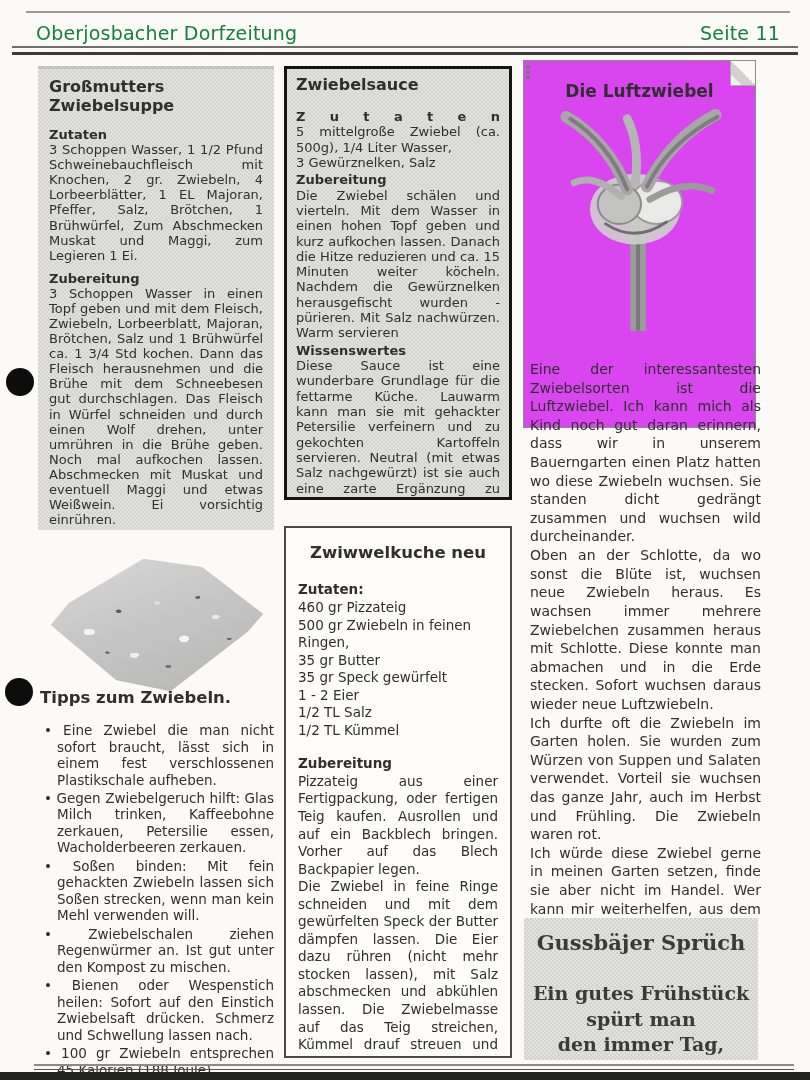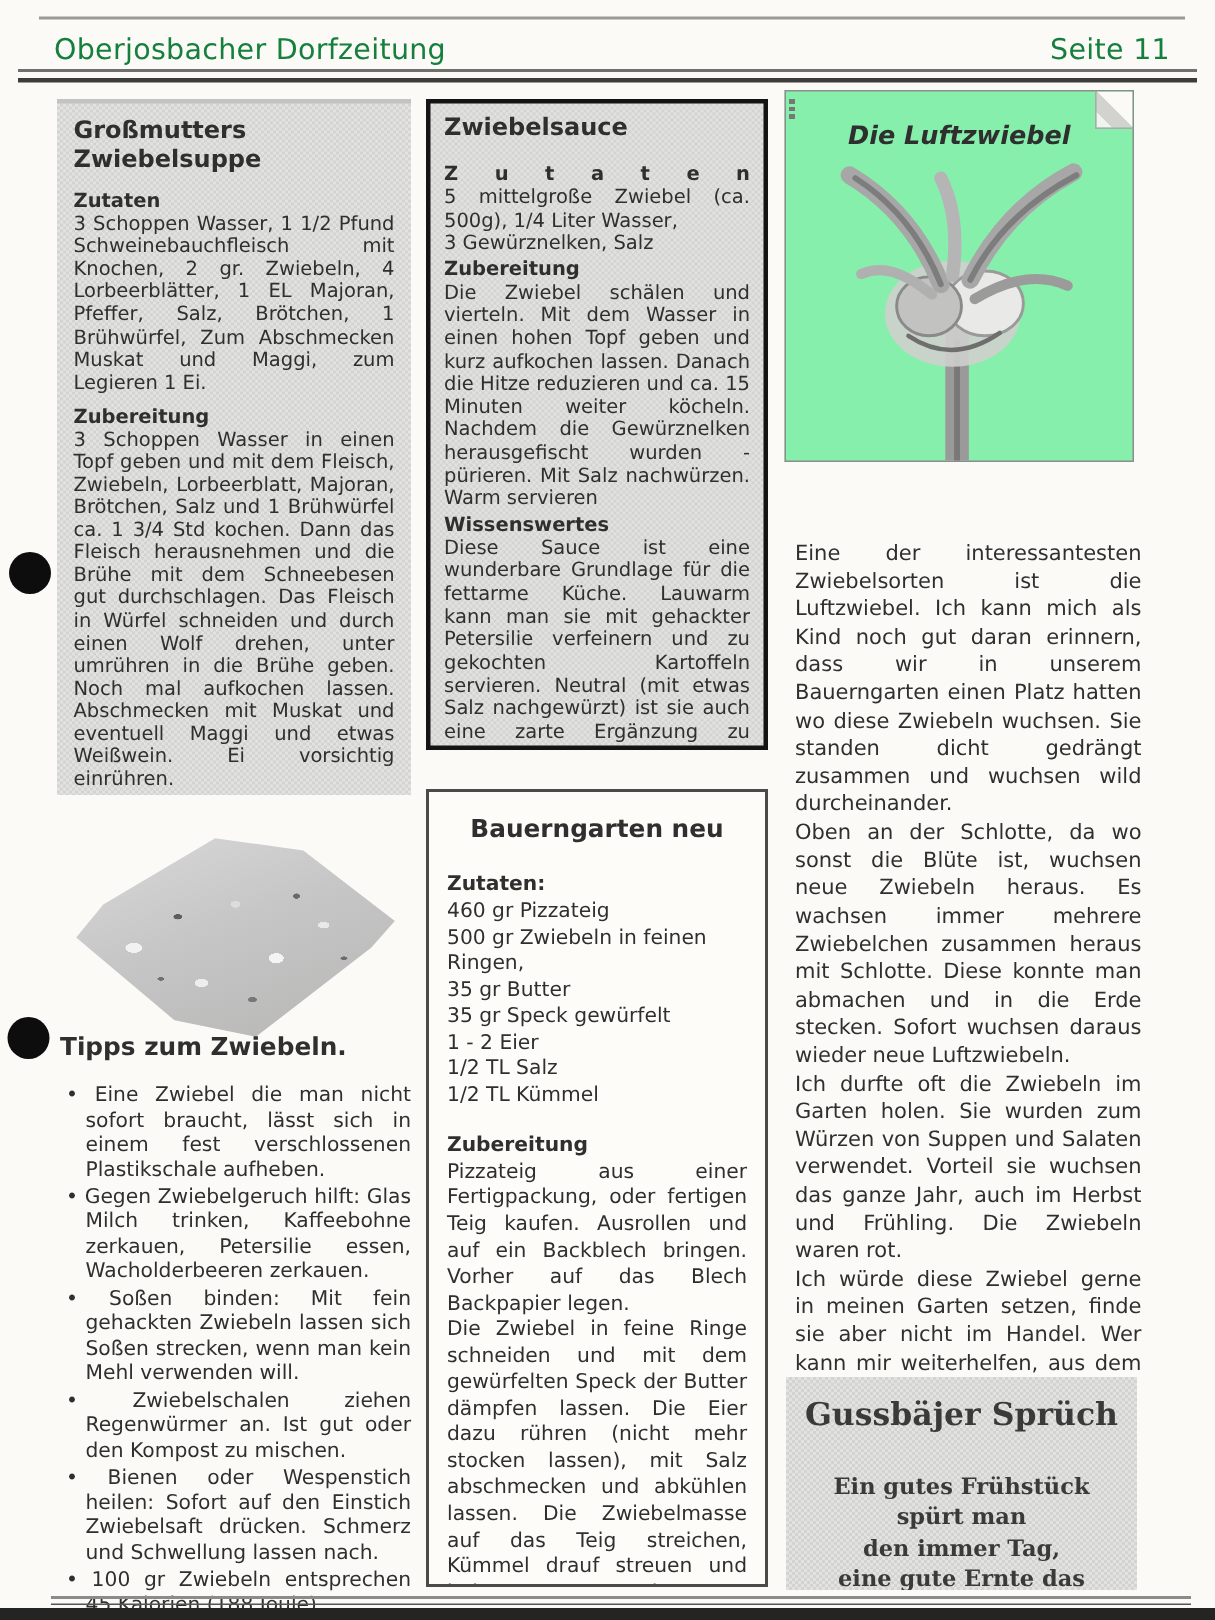--- a/index.html
+++ b/index.html
@@ -52,32 +52,32 @@
   .sauce-box .box-title{font-size:16px;margin-bottom:14px;}
   .spread{display:block;font-weight:bold;text-align:justify;text-align-last:justify;}
 
   .kuche-box{position:absolute;left:284px;top:526px;width:228px;height:532px;border:2px solid #4a4a48;box-sizing:border-box;background:#fdfcf9;padding:10px 12px;font-size:13.5px;line-height:1.3;overflow:hidden;}
   .kuche-box .box-title{text-align:center;font-size:16.5px;margin:4px 0 18px 0;}
   .ing-list{margin:0;padding:0;list-style:none;}
   .ing-list li{margin:0;}
   .kuche-box .sub-label{margin-top:16px;}
 
   
-  .luft-box{position:absolute;left:523px;top:60px;width:233px;height:248px;border:1px solid #8d8d8b;background:#86efac;box-sizing:border-box;overflow:hidden;font-style:italic;}
+  .luft-box{position:absolute;left:523px;top:60px;width:233px;height:368px;border:1px solid #8d8d8b;background:#d946ef;box-sizing:border-box;overflow:hidden;}
   .dogear{position:absolute;top:0;right:0;width:24px;height:24px;background:linear-gradient(225deg,#fbfaf6 0 50%,#d2d2cf 50% 78%,#f2f2ee 78% 100%);border-left:1px solid #aaa;border-bottom:1px solid #aaa;}
   .luft-title{font-weight:bold;font-size:17px;text-align:center;margin:20px 0 4px 0;}
   .luft-svg{display:block;margin:0 auto;}
   .corner-mark{position:absolute;left:526px;top:66px;width:4px;height:18px;background:linear-gradient(#777 0 3px,transparent 3px 5px,#777 5px 8px,transparent 8px 10px,#777 10px 13px,transparent 13px);}
 
   .right-text{position:absolute;left:530px;top:360px;width:231px;font-size:14px;line-height:1.33;}
   .right-text p{margin:0;}
 
   .spruch-box{position:absolute;left:524px;top:918px;width:234px;height:142px;box-sizing:border-box;padding:10px 8px;font-family:"DejaVu Serif",serif;font-weight:bold;color:#3a3a3a;text-align:center;overflow:hidden;}
   .spruch-title{font-size:21px;margin:2px 0 26px 0;}
-  .spruch-line{font-size:15px;line-height:1.35;text-align:center;}
+  .spruch-line{font-size:19px;line-height:1.35;text-align:center;}
 
   
   .rule-bottom-thin{position:absolute;left:34px;right:16px;top:1064px;height:3px;border-top:2px solid #8b8b89;border-bottom:1px solid #555;}
   .rule-bottom-thick{position:absolute;left:0;right:0;top:1072px;height:8px;background:#242422;}
 </style>
 </head>
 <body>
 
 <div class="page">
 
@@ -101,39 +101,39 @@
   </div>
 
   <div class="photo"></div>
 
   <div class="tips">
     <h2 class="tips-title">Tipps zum Zwiebeln.</h2>
     <ul>
       <li>Eine Zwiebel die man nicht sofort braucht, lässt sich in einem fest verschlossenen Plastikschale aufheben.</li>
       <li>Gegen Zwiebelgeruch hilft: Glas Milch trinken, Kaffeebohne zerkauen, Petersilie essen, Wacholderbeeren zerkauen.</li>
       <li>Soßen binden: Mit fein gehackten Zwiebeln lassen sich Soßen strecken, wenn man kein Mehl verwenden will.</li>
-      <li>Zwiebelschalen ziehen Regenwürmer an. Ist gut oder den Kompost zu mischen.</li>
+      <li>Zwiebelschalen ziehen Regenwürmer an. Ist gut unter den Kompost zu mischen.</li>
       <li>Bienen oder Wespenstich heilen: Sofort auf den Einstich Zwiebelsaft drücken. Schmerz und Schwellung lassen nach.</li>
       <li>100 gr Zwiebeln entsprechen 45 Kalorien (188 Joule)</li>
     </ul>
   </div>
 
   <div class="sauce-box halftone">
     <h2 class="box-title">Zwiebelsauce</h2>
     <span class="spread">Z u t a t e n</span>
     <p>5 mittelgroße Zwiebel (ca. 500g), 1/4 Liter Wasser,</p>
     <p style="text-align:left">3 Gewürznelken, Salz</p>
     <div class="sub-label" style="margin-top:2px">Zubereitung</div>
     <p>Die Zwiebel schälen und vierteln. Mit dem Wasser in einen hohen Topf geben und kurz aufkochen lassen. Danach die Hitze reduzieren und ca. 15 Minuten weiter köcheln. Nachdem die Gewürznelken herausgefischt wurden - pürieren. Mit Salz nachwürzen. Warm servieren</p>
     <div class="sub-label" style="margin-top:2px">Wissenswertes</div>
     <p>Diese Sauce ist eine wunderbare Grundlage für die fettarme Küche. Lauwarm kann man sie mit gehackter Petersilie verfeinern und zu gekochten Kartoffeln servieren. Neutral (mit etwas Salz nachgewürzt) ist sie auch eine zarte Ergänzung zu gegrilltem Fleisch</p>
   </div>
 
   <div class="kuche-box">
-    <h2 class="box-title">Bauerngarten neu</h2>
+    <h2 class="box-title">Zwiwwelkuche neu</h2>
     <div class="sub-label" style="margin-top:15px">Zutaten:</div>
     <ul class="ing-list">
       <li>460 gr Pizzateig</li>
       <li>500 gr Zwiebeln in feinen Ringen,</li>
       <li>35 gr Butter</li>
       <li>35 gr Speck gewürfelt</li>
       <li>1 - 2 Eier</li>
       <li>1/2 TL Salz</li>
       <li>1/2 TL Kümmel</li>
     </ul>

